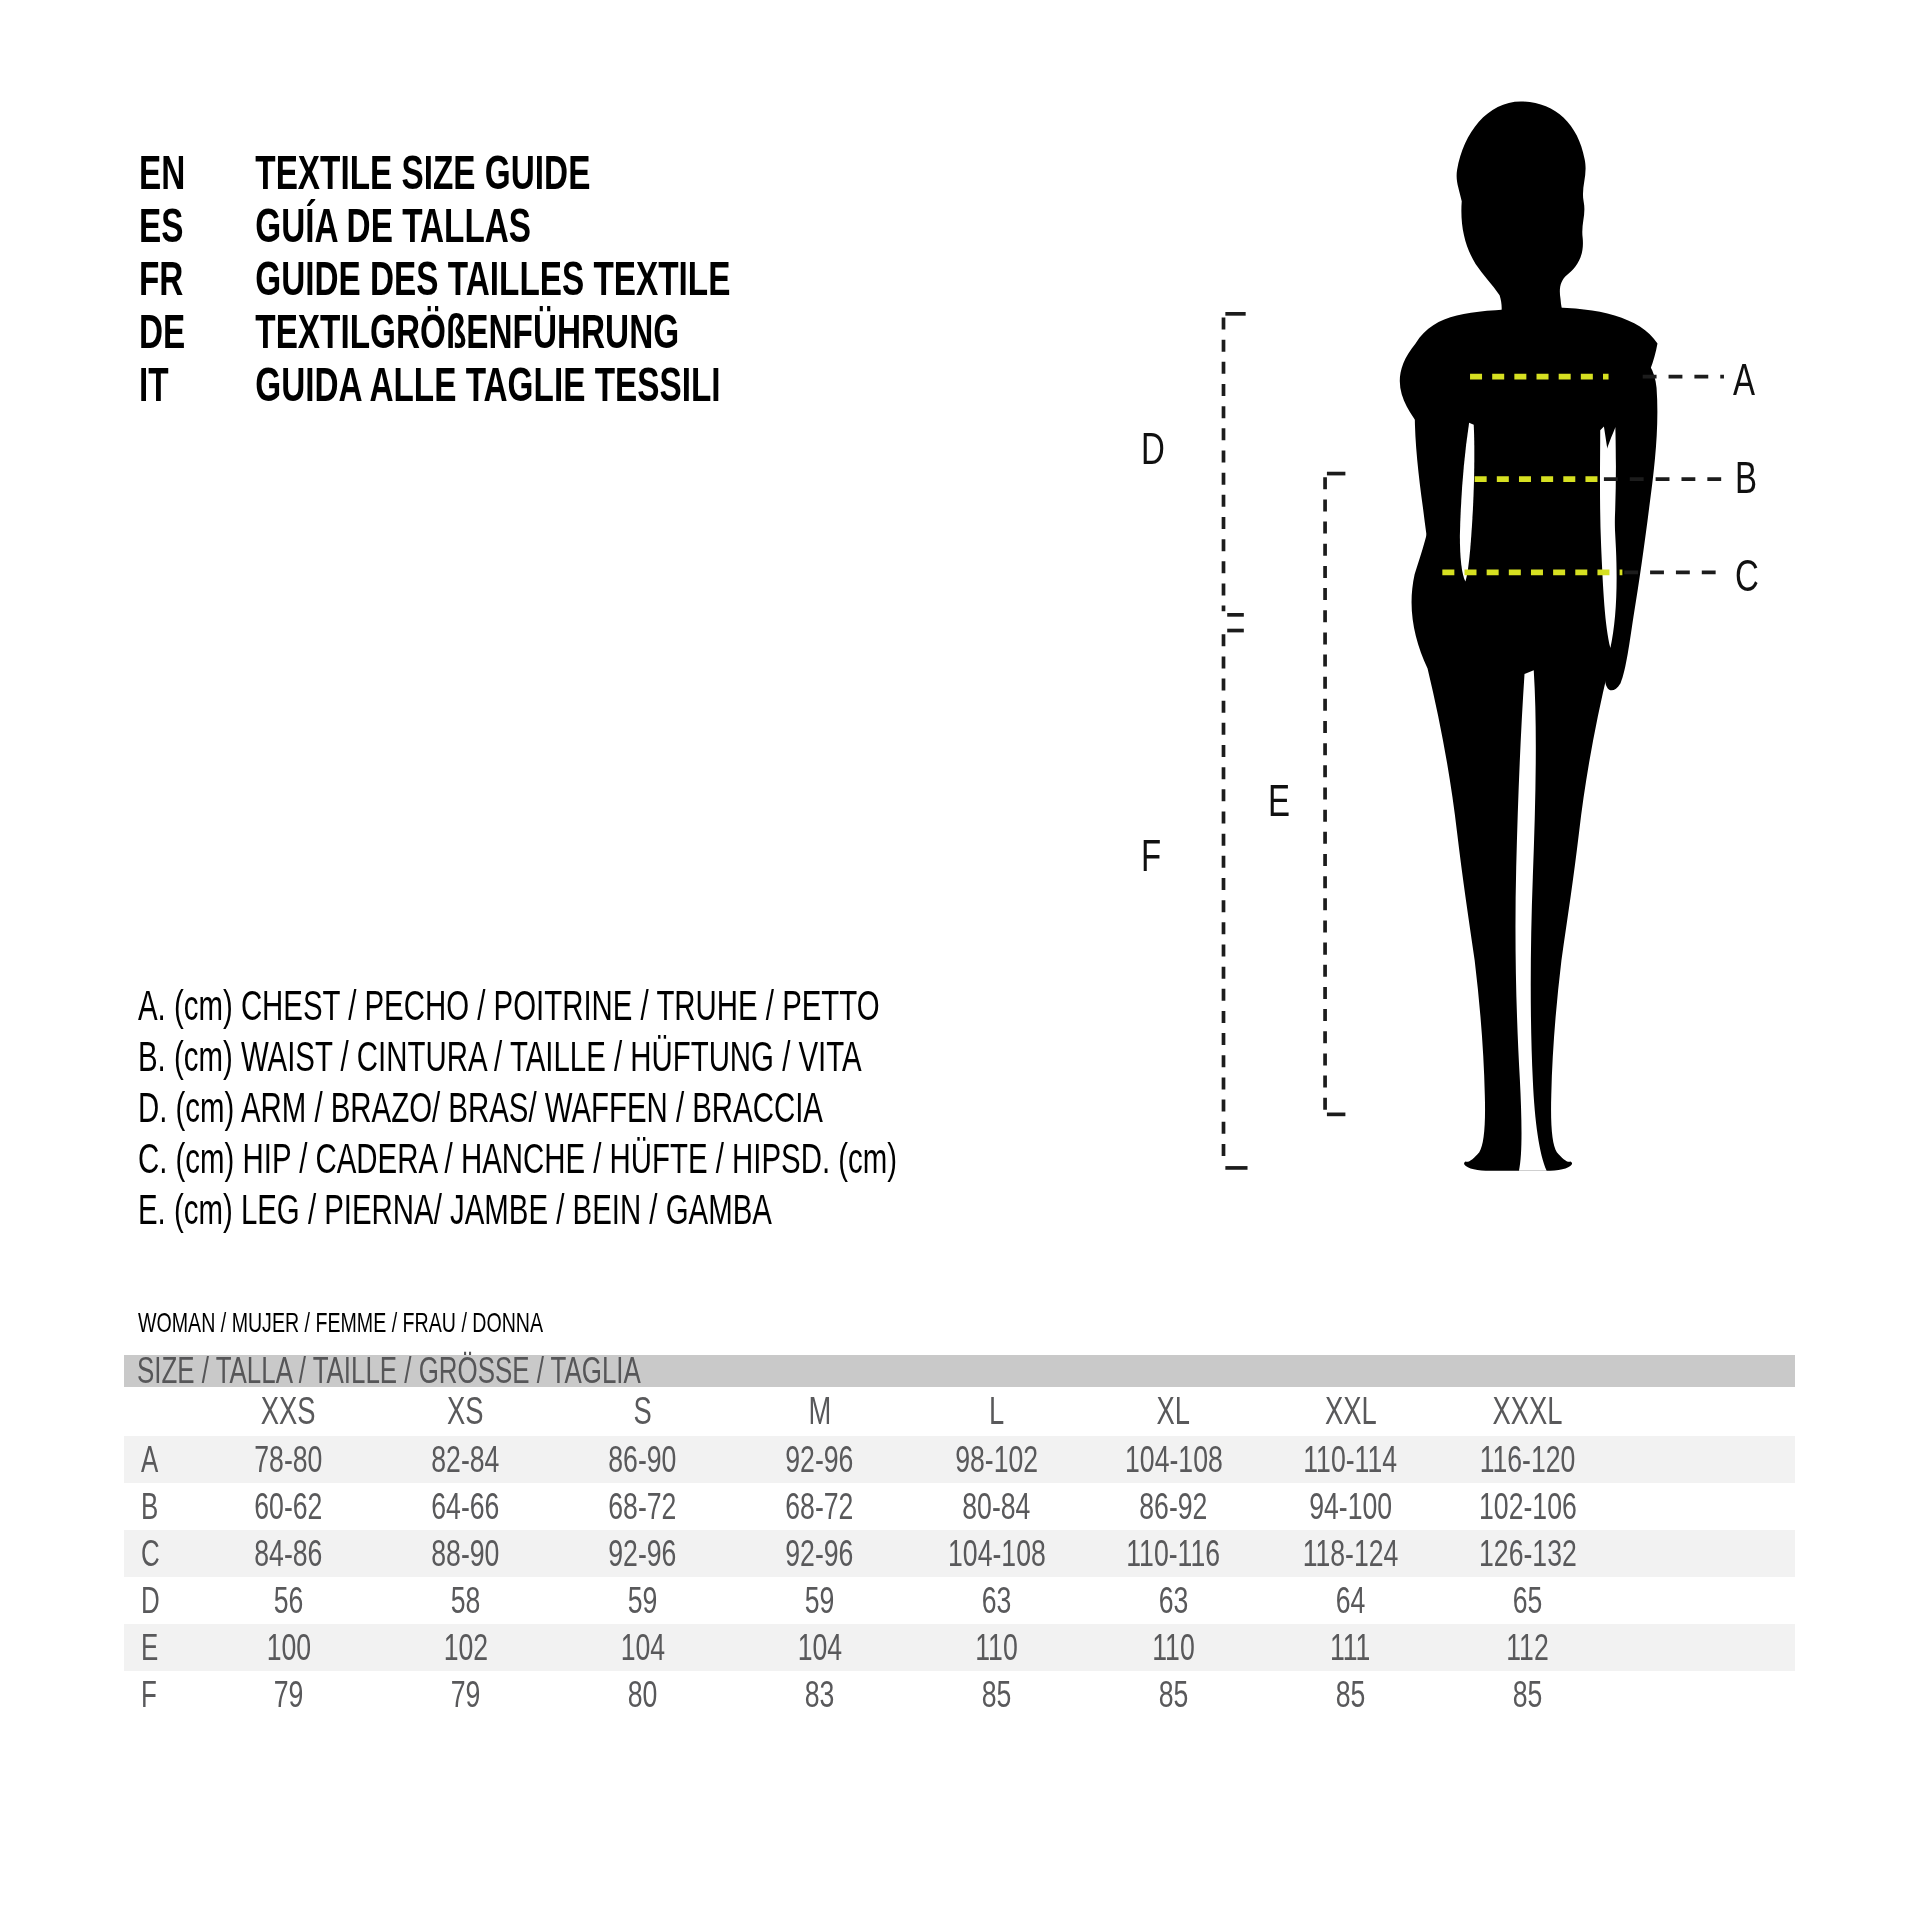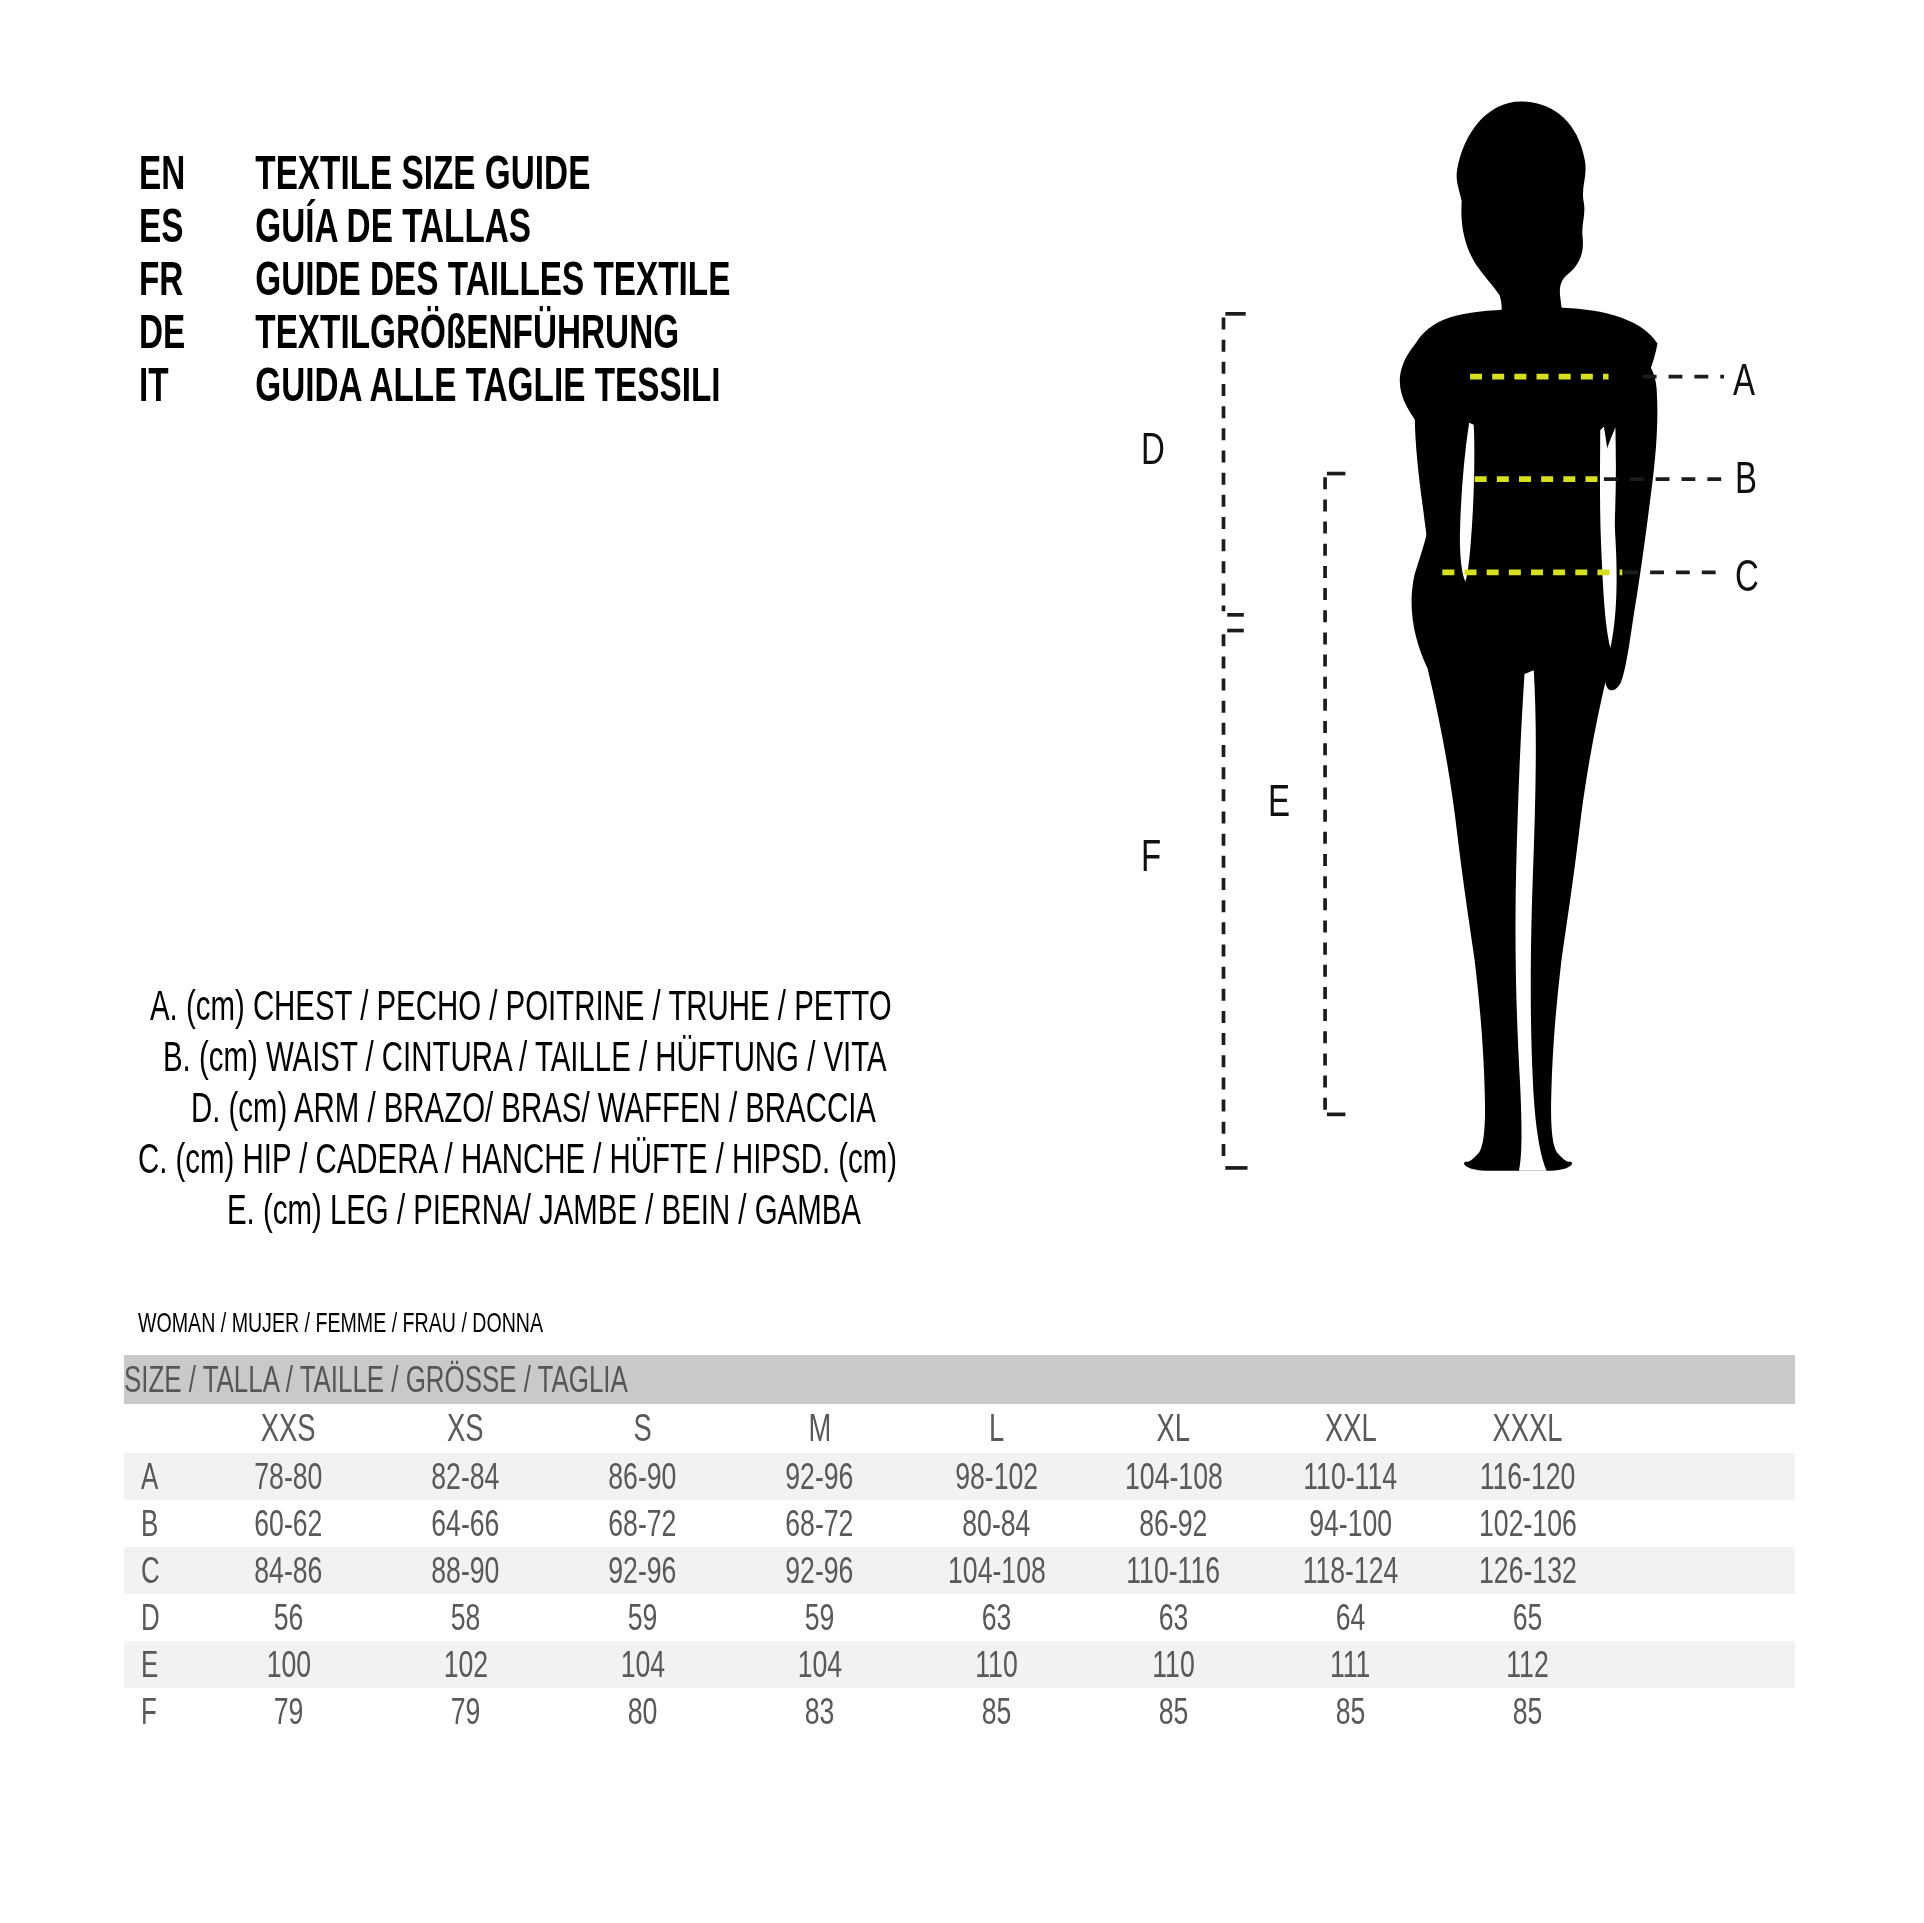--- a/index.html
+++ b/index.html
@@ -16,30 +16,30 @@
   .lang-block{
     position:absolute;left:139px;top:146px;
     transform:scaleX(0.68);transform-origin:left top;
     display:grid;grid-template-columns:171px auto;
     font-size:49px;font-weight:700;line-height:53px;letter-spacing:0;
     white-space:nowrap;
   }
 
   
   .legend-block{position:absolute;left:138px;top:980px;font-size:42px;line-height:51px;}
-  .legend-line{white-space:nowrap;text-align:center;}
+  .legend-line{white-space:nowrap;}
   .audience-line{position:absolute;left:138px;top:1299px;font-size:28px;line-height:48px;white-space:nowrap;}
 
   
   .figure-svg{position:absolute;left:1144px;top:83px;width:665px;height:1108px;}
   .measure-label{position:absolute;font-size:44px;line-height:48px;color:#101010;}
 
   
   .size-table{position:absolute;left:124px;top:1355px;width:1671px;font-size:37px;color:#59595b;}
-  .size-caption{height:49px;background:#c9c9c9;display:flex;align-items:center;box-sizing:border-box;color:#565658;}
+  .size-caption{height:32px;background:#c9c9c9;display:flex;align-items:center;padding-left:13px;box-sizing:border-box;color:#565658;}
   .grid-row{display:grid;grid-template-columns:76px repeat(9,177px);align-items:center;}
   .cols-row{height:49px;font-size:38px;}
   .trow{height:47px;}
   .trow.stripe{background:#f2f2f2;}
   .cell{text-align:center;overflow:visible;}
   .rowlabel{text-align:left;padding-left:16.6px;}
 </style>
 </head>
 <body>
 

